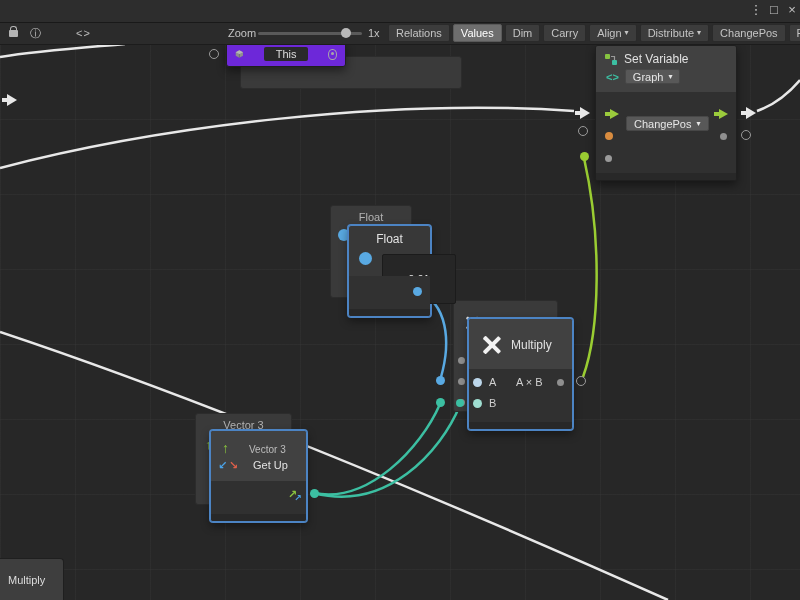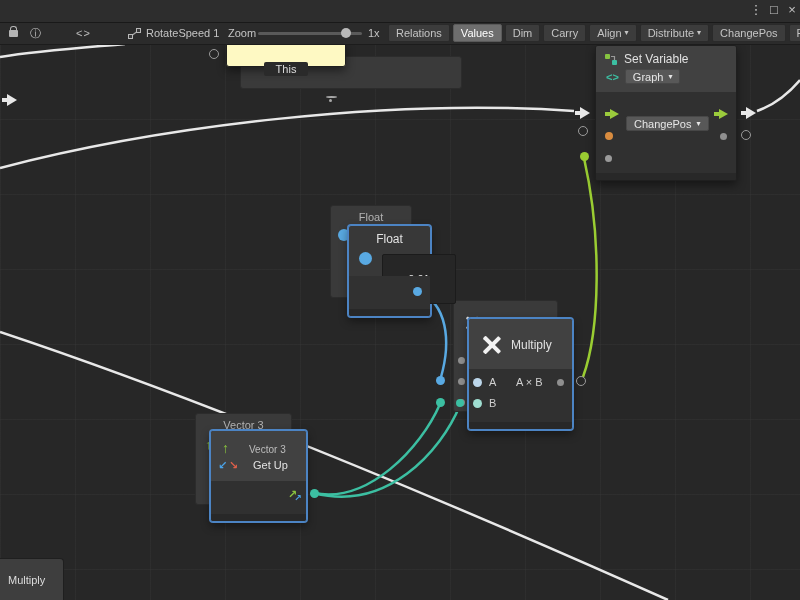--- a/index.html
+++ b/index.html
@@ -109,21 +109,21 @@
   <div class="flow-arrow white" style="left:2px;top:94px;"></div>
   <div class="flow-arrow white" style="left:575px;top:107px;"></div>
   <div class="flow-arrow white" style="left:741px;top:107px;"></div>
 
   <div class="hollow" style="left:209px;top:49px;width:8px;height:8px;"></div>
   <div class="hollow" style="left:578px;top:126px;width:8px;height:8px;"></div>
   <div class="hollow" style="left:741px;top:130px;width:8px;height:8px;"></div>
   <div class="hollow" style="left:576px;top:376px;width:8px;height:8px;"></div>
 
   <div class="ghost" style="left:240px;top:56px;width:222px;height:33px;"></div>
-  <div class="node" style="left:226px;top:41px;width:120px;height:26px;display:flex;align-items:center;gap:20px;padding:0 8px;background:#fef9c3;flex-direction:column;">
+  <div class="node" style="left:226px;top:41px;width:120px;height:26px;display:flex;align-items:center;gap:20px;padding:0 8px;background:#6d28d9;">
     <svg width="12" height="12" viewBox="0 0 12 12">
       <path d="M6 1 L11 3.5 L11 8.5 L6 11 L1 8.5 L1 3.5 Z" fill="#8f8f8f"></path>
       <path d="M6 1 L11 3.5 L6 6 L1 3.5 Z" fill="#b6b6b6"></path>
       <path d="M6 6 L6 11" stroke="#676767" stroke-width="1"></path>
     </svg>
     <span style="background:#2a2a2a;border-radius:2px;padding:1px 12px;font-size:11px;color:#dcdcdc;">This</span>
     <span class="fisheye" style="margin-left:auto;"></span>
   </div>
 
   <div class="node" style="left:595px;top:45px;width:142px;height:136px;">
@@ -211,28 +211,20 @@
   </div>
 
   <div class="mini-node">
     <span style="position:absolute;left:8px;top:15px;font-size:11px;color:#dcdcdc;">Multiply</span>
   </div>
 
   <div class="toolbar">
     <span class="lock-icon"></span>
     <span class="tb-abs" style="left:30px;">ⓘ</span>
     <span class="tb-abs" style="left:76px;color:#bdbdbd;letter-spacing:1px;">&lt;&gt;</span>
-    <span class="tb-abs" style="left:128px;gap:5px;">
-      <svg width="13" height="11" viewBox="0 0 13 11">
-        <path d="M2.5 8.5 L10.5 2.5" stroke="#a8a8a8" stroke-width="1.2"></path>
-        <rect x="0.5" y="6.5" width="4" height="4" fill="#3a3a3a" stroke="#b8b8b8"></rect>
-        <rect x="8.5" y="0.5" width="4" height="4" fill="#3a3a3a" stroke="#b8b8b8"></rect>
-      </svg>
-      <span>RotateSpeed 1</span>
-    </span>
     <span class="tb-abs" style="left:228px;">Zoom</span>
     <span class="slider-track"></span>
     <span class="slider-handle"></span>
     <span class="tb-abs" style="left:368px;">1x</span>
     <div class="tb-buttons">
       <button class="tb-btn">
           <span>Relations</span>
         </button>
       <button class="tb-btn selected">
           <span>Values</span>

